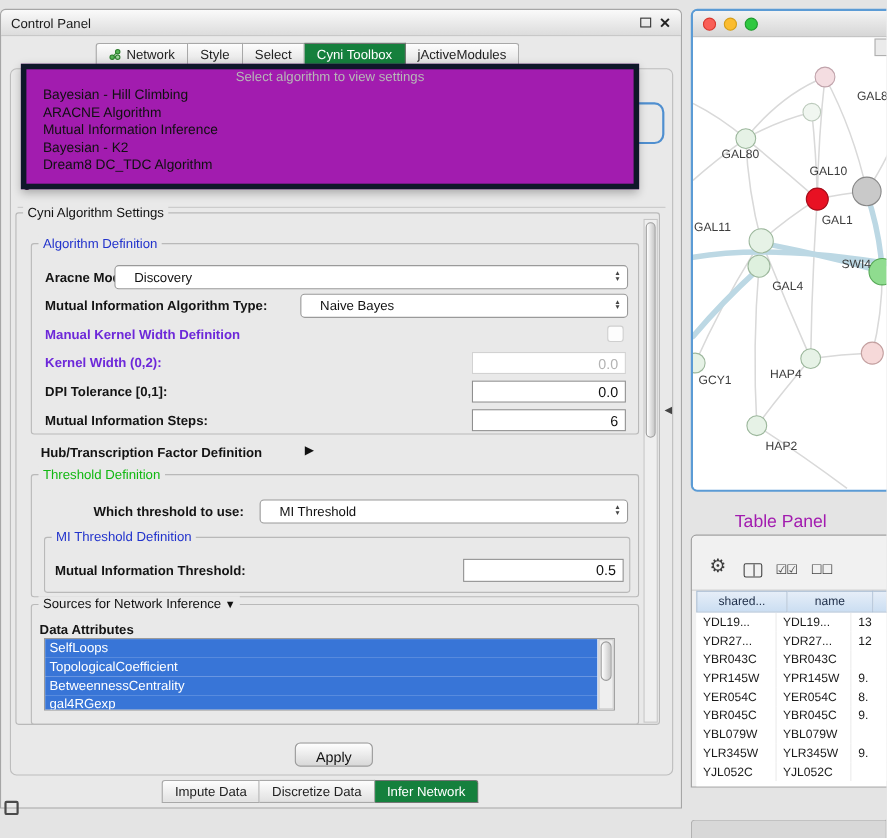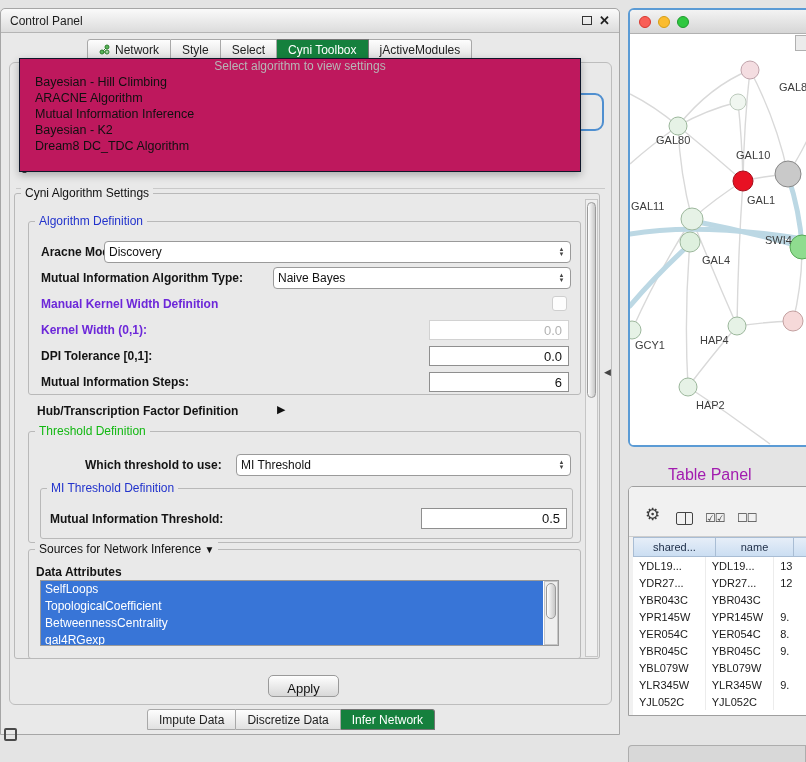--- a/index.html
+++ b/index.html
@@ -21,43 +21,43 @@
   .tab{display:inline-flex;align-items:center;gap:5px;height:21px;padding:0 11px;font-size:12px;
        background:linear-gradient(#fdfdfd,#e1e1e1);border:1px solid #a8a8a8;border-left:none;
        color:#222;white-space:nowrap}
   .tabswrap .tab:first-child{border-left:1px solid #a8a8a8;border-radius:3px 0 0 0}
   .tabswrap .tab:last-child{border-radius:0 3px 0 0}
   .tab.sel{background:#15803d;color:#fff;border-color:#757575}
 
   .inner-border{position:absolute;border:1px solid #bdbdbd;border-radius:6px}
 
   
-  .popup{position:absolute;left:18px;top:49px;width:562px;height:114px;background:#be185d;
-         border:1px solid #0f172a;box-shadow:0 3px 8px rgba(0,0,0,.28);z-index:40;overflow:hidden}
+  .popup{position:absolute;left:18px;top:49px;width:562px;height:114px;background:#a21caf;
+         border:5px solid #0f172a;box-shadow:0 3px 8px rgba(0,0,0,.28);z-index:40;overflow:hidden}
   .dd-ph{height:15px;text-align:center;color:#b7b7b7;font-size:12px;line-height:15px}
   .dd-item{height:16px;line-height:16px;padding-left:15px;color:#101010;font-size:12.5px;white-space:nowrap}
   .dd-item.b{font-weight:normal}
 
   .focus-ring{position:absolute;left:556px;top:84px;width:47px;height:38px;border:2px solid #4f8fd0;
               border-radius:9px;z-index:3}
   .frag{position:absolute;left:20px;top:149px;font-size:13px;color:#111;z-index:1}
 
   .sepline{position:absolute;left:15px;top:179px;width:589px;height:1px;background:#c9c9c9}
 
   
   .grp{position:absolute;border:1px solid #b9b9b9;border-radius:3px}
   .grp-title{position:absolute;font-size:12px;background:#e9e9e9;padding:0 4px;white-space:nowrap;color:#111}
   .t-blue{color:#2233cc}
   .t-green{color:#12b812}
 
   .lbl{position:absolute;font-size:12px;font-weight:bold;color:#141414;white-space:nowrap}
   .lbl.dis{color:#6d28d9}
 
   .combo{position:absolute;background:#fff;border:1px solid #9a9a9a;border-radius:4px;
-         display:flex;align-items:center;font-size:12px;color:#111;padding-left:4px}
+         display:flex;align-items:center;font-size:12px;color:#111;padding-left:17px}
   .combo .ar{margin-left:auto;display:flex;flex-direction:column;align-items:center;
              justify-content:center;width:17px;color:#444}
   .combo .ar i{font-style:normal;font-size:6px;line-height:5px}
 
   .tin{position:absolute;background:#fff;border:1px solid #8f8f8f;font-size:13px;color:#111;
        display:flex;align-items:center;justify-content:flex-end;padding:0 6px}
   .tin.dis{border-color:#d2d2d2;color:#b3b3b3}
   .cb{position:absolute;width:15px;height:15px;background:#fdfdfd;border:1.5px solid #cfcfcf;border-radius:3px}
 
   .srclist{position:absolute;background:#fff;border:1px solid #9a9a9a;overflow:hidden}
@@ -187,21 +187,21 @@
       <span>Naive Bayes</span>
       <span class="ar">
           <i>▲</i>
           <i>▼</i>
         </span>
     </div>
 
     <span class="lbl dis" style="left:40px;top:288px">Manual Kernel Width Definition</span>
     <span class="cb" style="left:551px;top:287px"></span>
 
-    <span class="lbl dis" style="left:40px;top:314px">Kernel Width (0,1):</span>
+    <span class="lbl dis" style="left:40px;top:314px">Kernel Width (0,2):</span>
     <div class="tin dis" style="left:428px;top:311px;width:140px;height:20px">
       <span>0.0</span>
     </div>
 
     <span class="lbl" style="left:40px;top:340px">DPI Tolerance [0,1]:</span>
     <div class="tin" style="left:428px;top:337px;width:140px;height:20px">
       <span>0.0</span>
     </div>
 
     <span class="lbl" style="left:40px;top:366px">Mutual Information Steps:</span>

